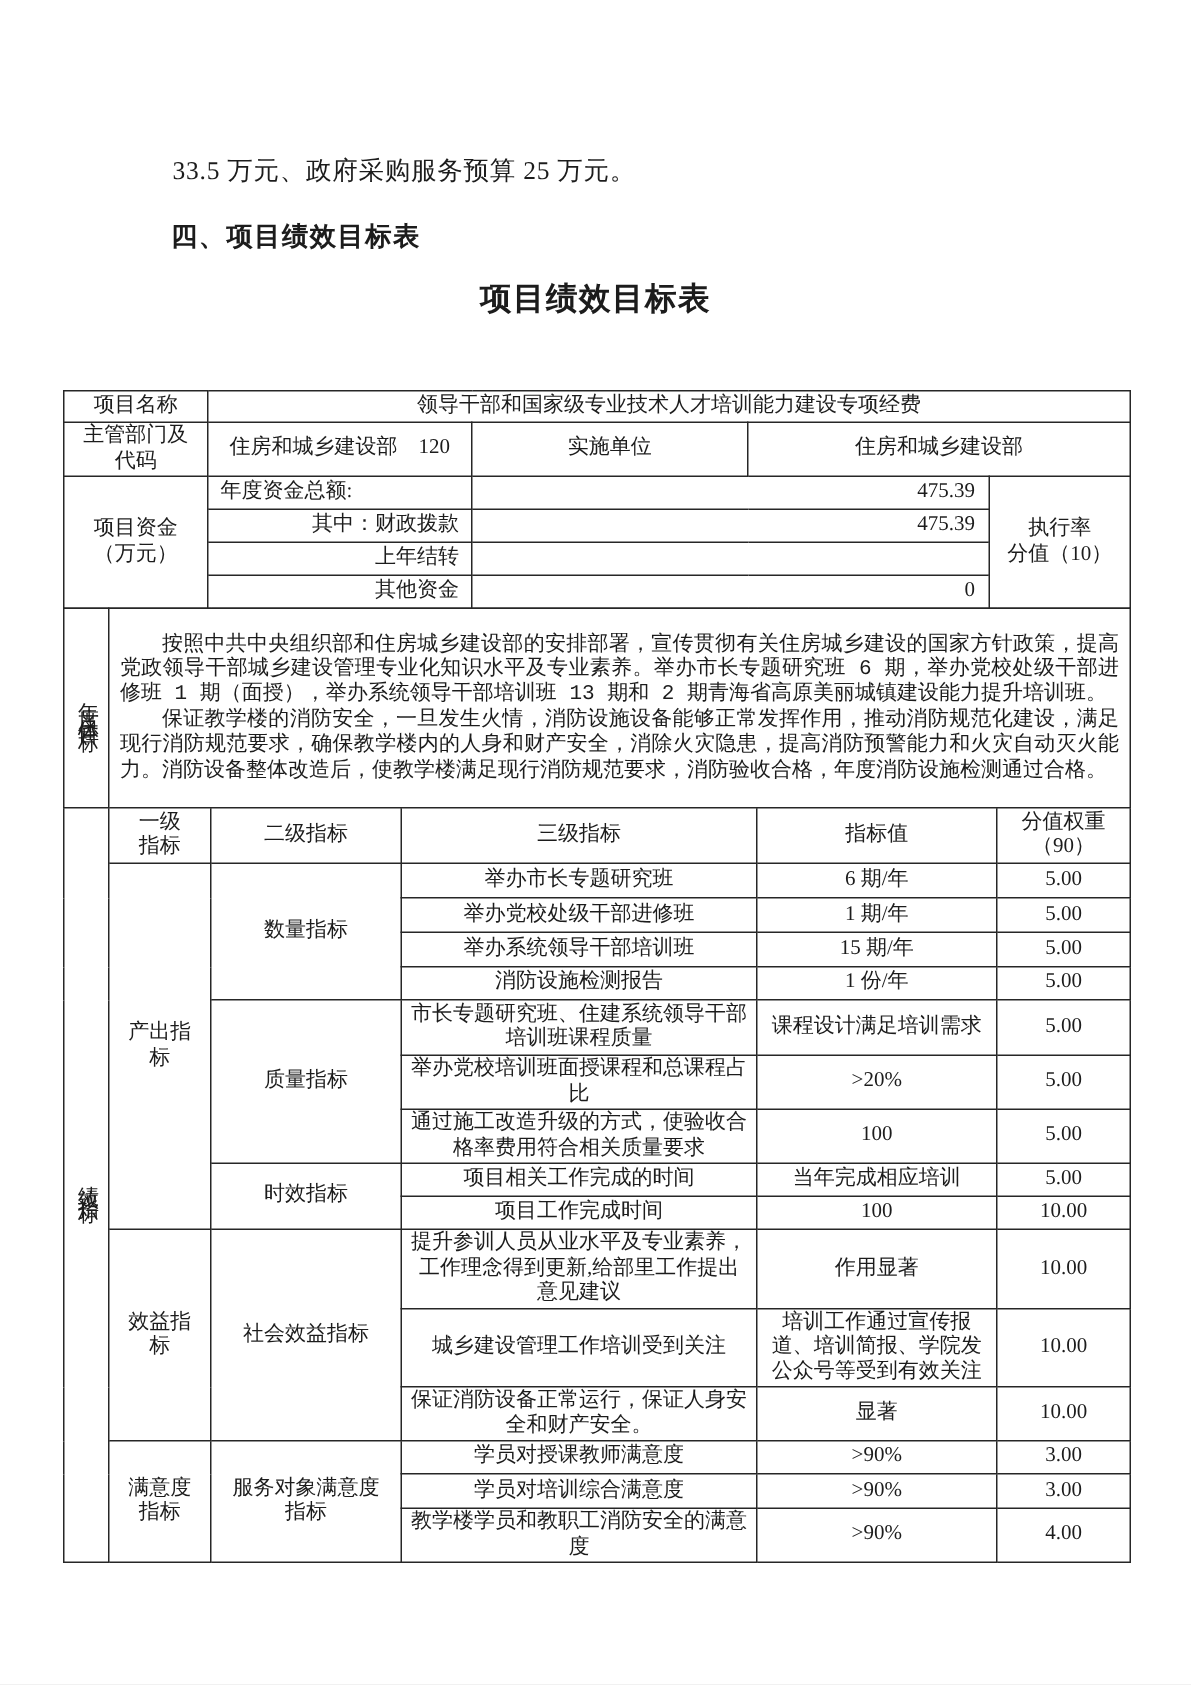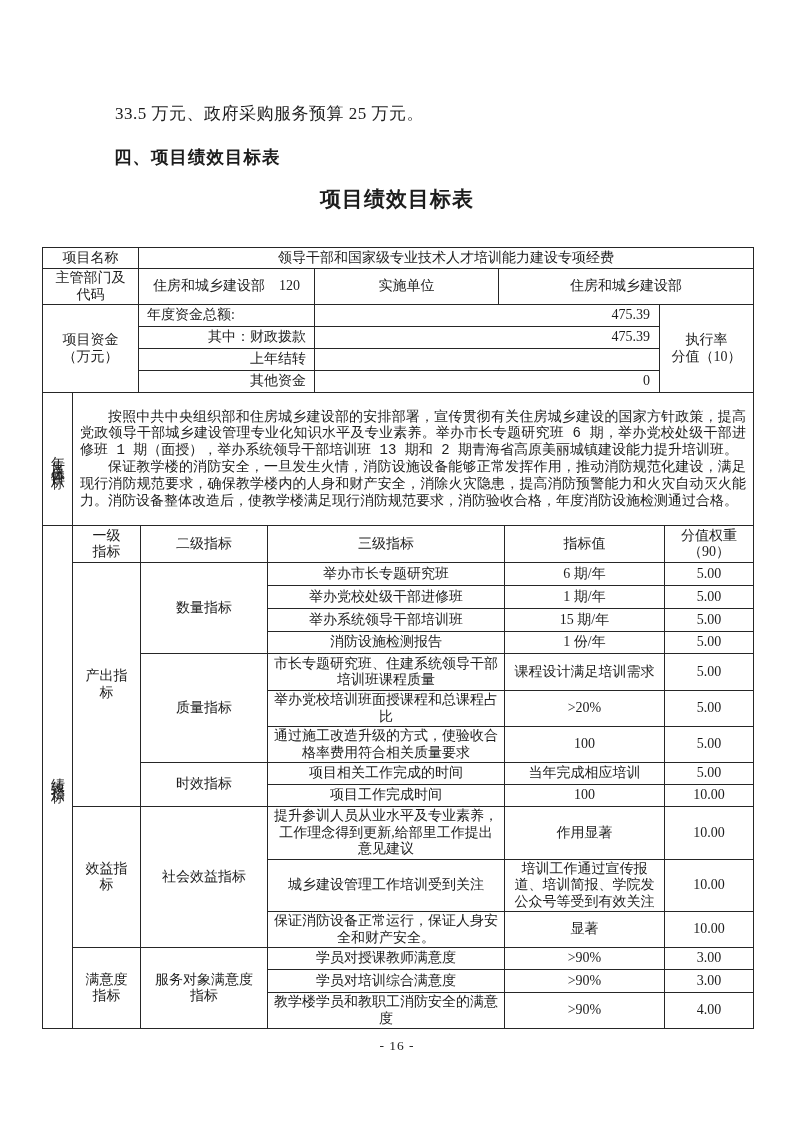--- a/index.html
+++ b/index.html
@@ -24,21 +24,21 @@
   .table-title {
     position:absolute; left:0; top:185px; width:100%;
     text-align:center;
     font-family:"Liberation Sans","DejaVu Sans",sans-serif;
     font-weight:bold; font-size:21px; letter-spacing:1px;
   }
   .table-year {
     position:absolute; left:0; top:221px; width:100%;
     text-align:center; font-size:14.5px;
   }
-  .tables { position:absolute; left:42px; top:247px; width:711px; }
+  .tables { position:absolute; left:42px; top:260px; width:711px; }
   table {
     border-collapse:collapse; table-layout:fixed; width:711px;
     font-size:14px;
   }
   table.indicator-table { margin-top:-1px; }
   td {
     border:1px solid #262626;
     text-align:center; vertical-align:middle;
     padding:1px 4px; line-height:1.18;
     overflow:hidden;
@@ -228,14 +228,13 @@
           </tr>
           <tr style="height: 33px;">
             <td class="l3">教学楼学员和教职工消防安全的满意度</td>
             <td>&gt;90%</td>
             <td>4.00</td>
           </tr>
         </tbody>
     </table>
   </div>
 
-  <div class="page-number">- 16 -</div>
 </div>
 
 </body></html>

